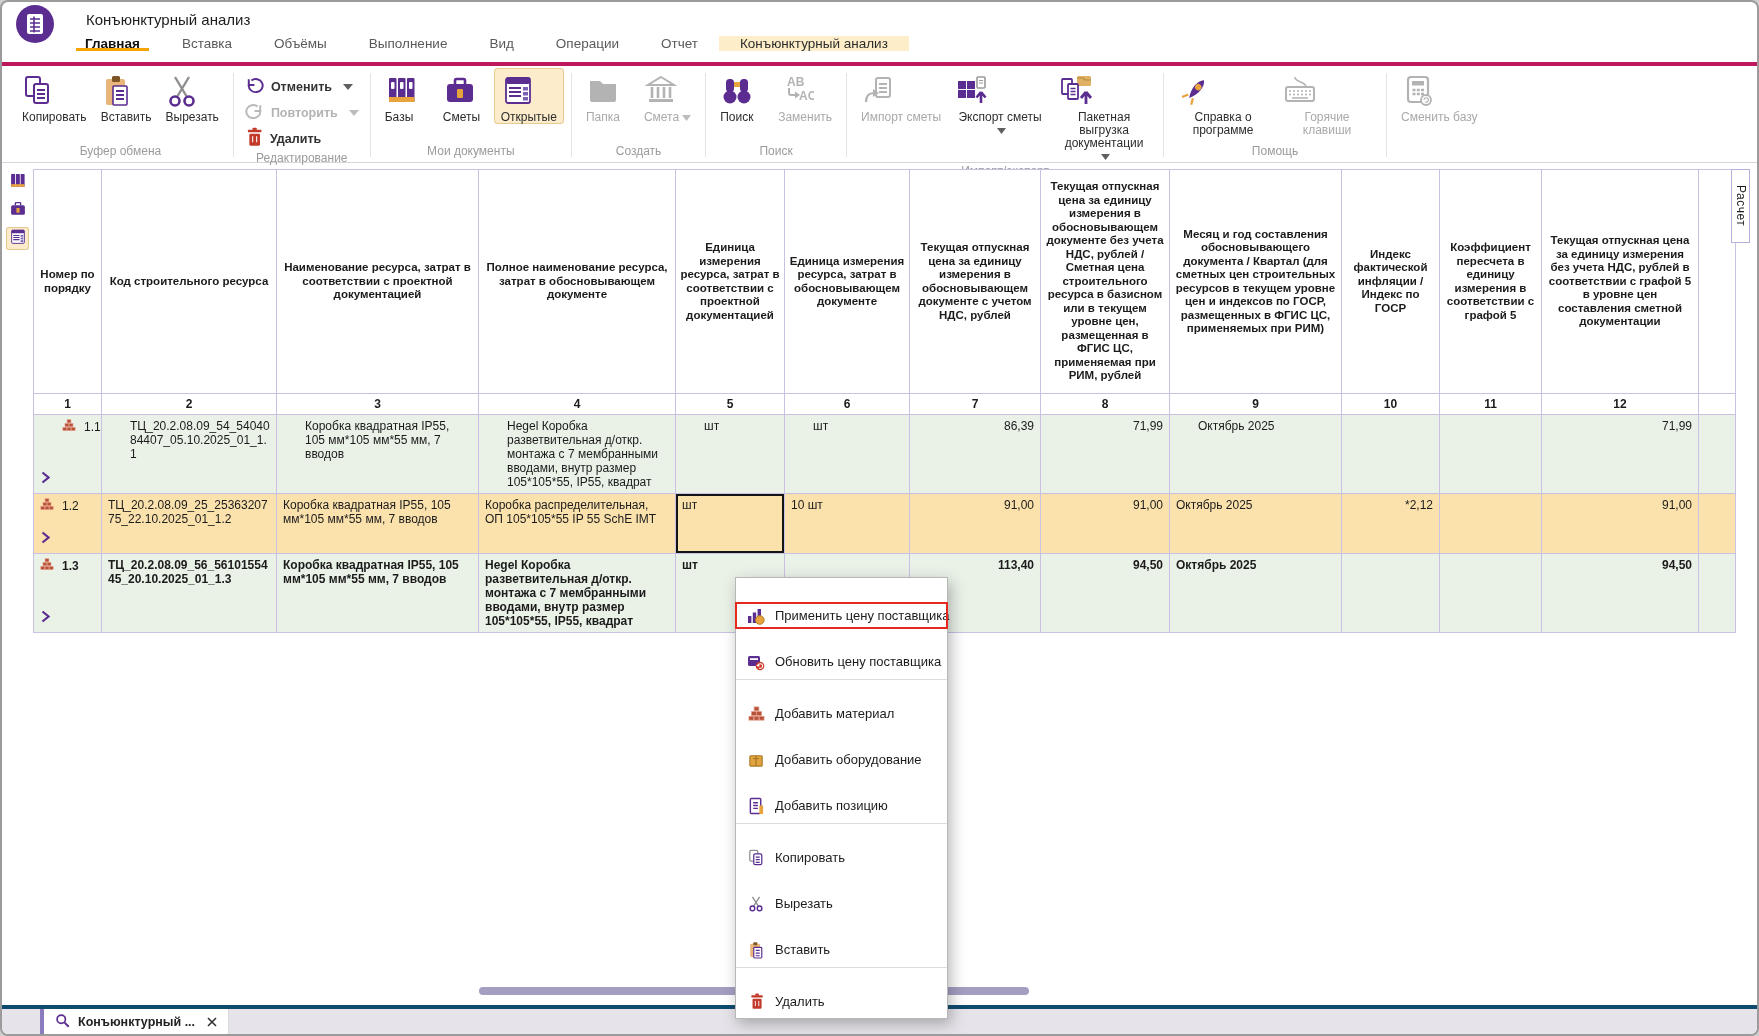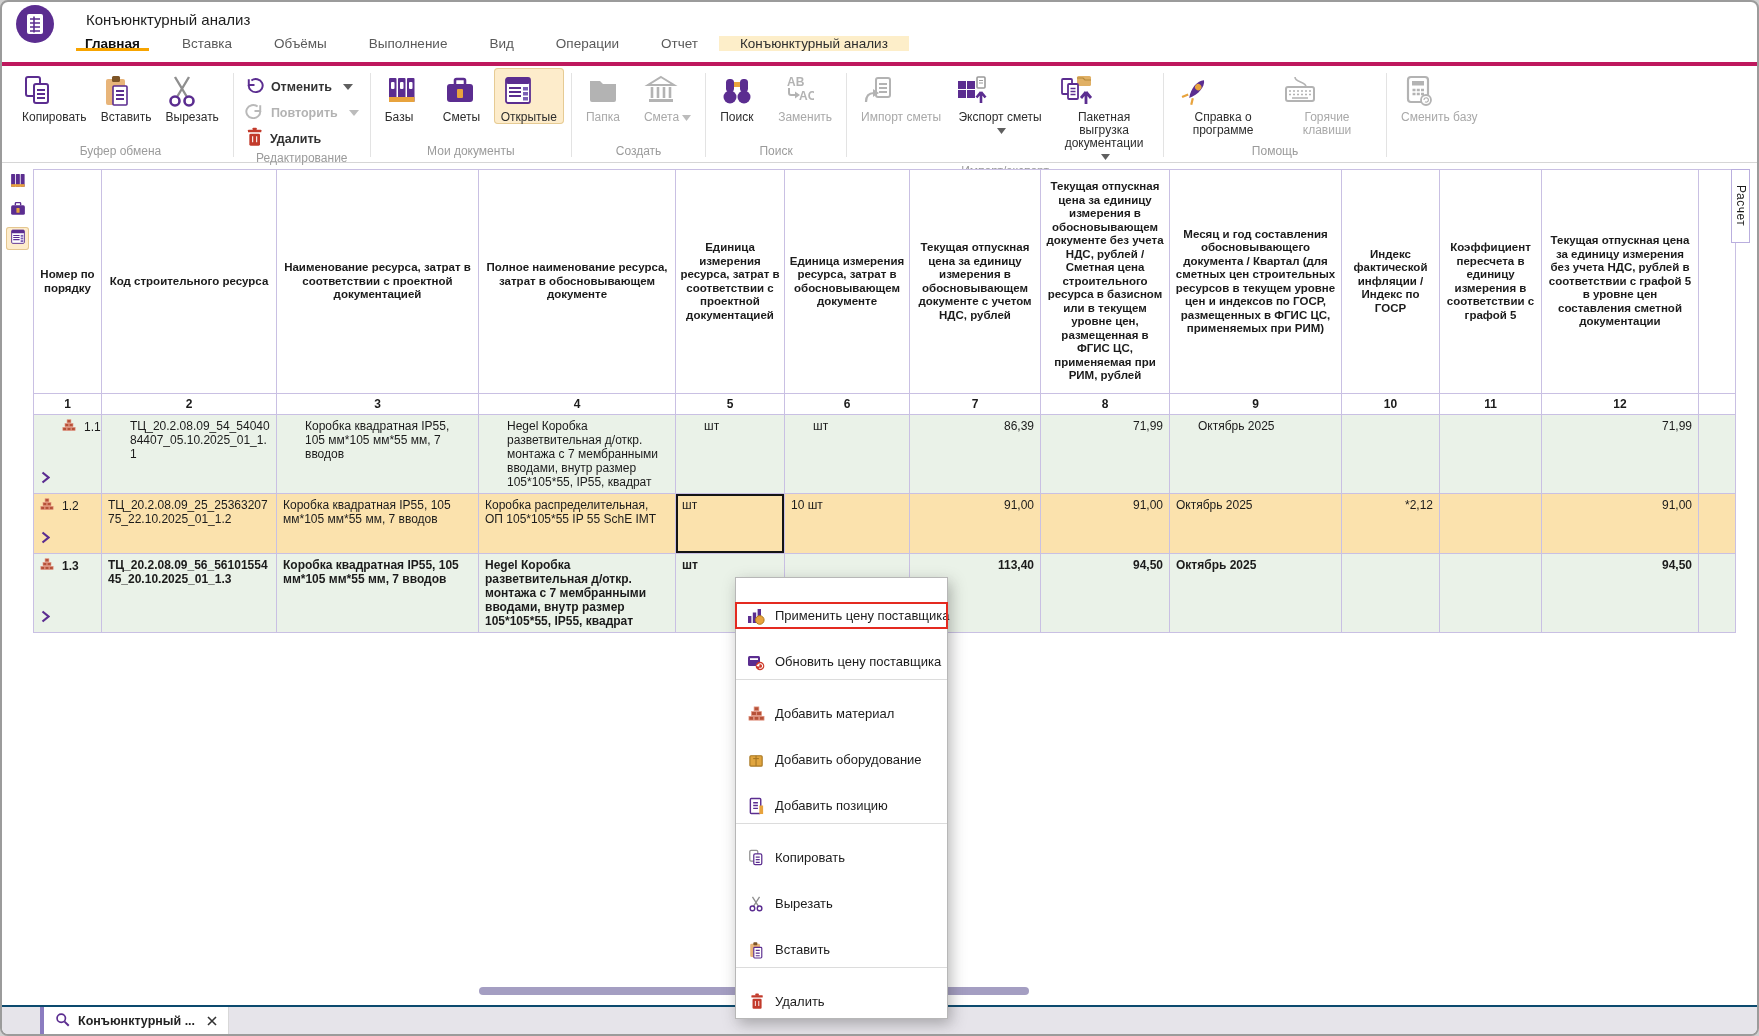--- a/index.html
+++ b/index.html
@@ -86,21 +86,21 @@
   .ctx-item .ci { width:18px; display:flex; justify-content:center; }
   .ctx-item.hl { outline:2px solid #e42a20; outline-offset:-1px; }
   .ctx-sep { height:1px; background:#dcdcdc; margin:5px 0; }
 
   
   .hthumb { position:absolute; left:477px; top:824px; width:550px; height:8px;
             border-radius:4px; background:#a49ec2; }
 
   
   .bottombar { position:absolute; left:0; right:0; bottom:0; height:29px; background:#e6e4ea;
-               border-top:2px solid #0c4a6e; display:flex; align-items:stretch; }
+               border-top:4px solid #0c4a6e; display:flex; align-items:stretch; }
   .tab-accent { width:4px; background:#8b7cc0; margin-left:38px; }
   .doc-tab { background:#fff; display:flex; align-items:center; gap:8px; padding:0 11px;
              font-size:12.5px; font-weight:700; color:#222; border-right:1px solid #d8d8d8; }
   .doc-tab .closer { display:flex; margin-left:4px; cursor:default; }
 </style>
 </head>
 <body>
 
 <div class="app">
 

